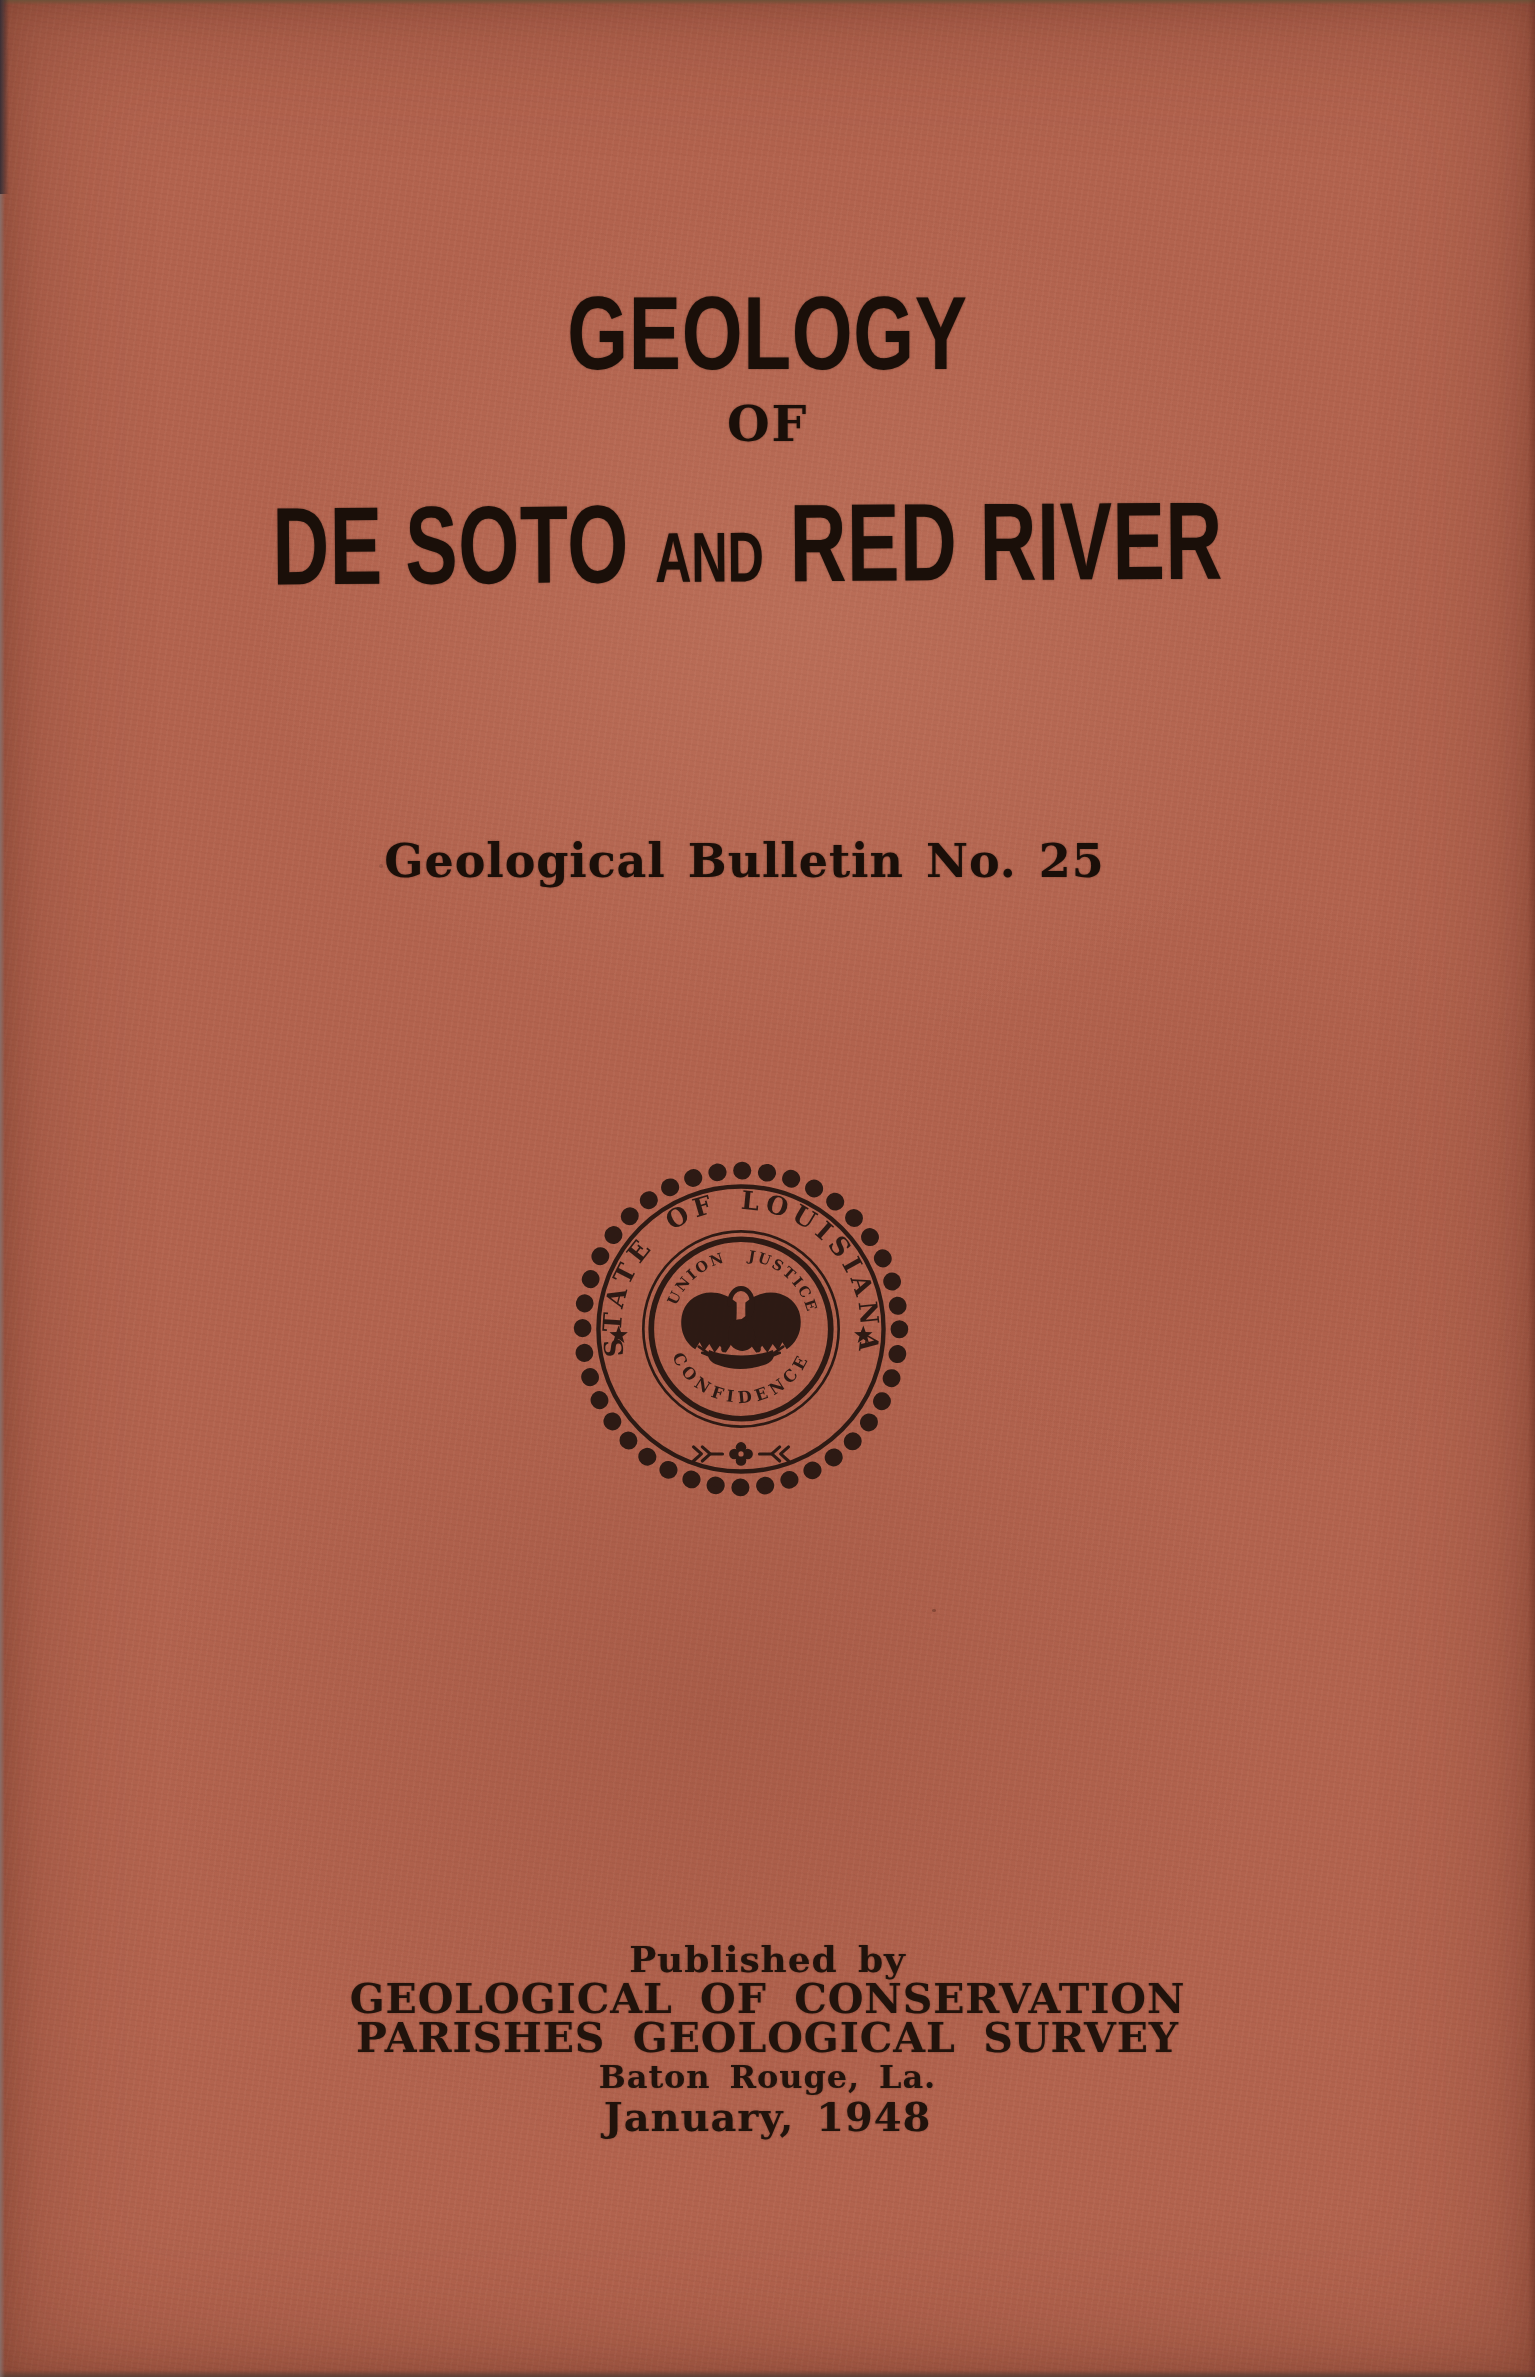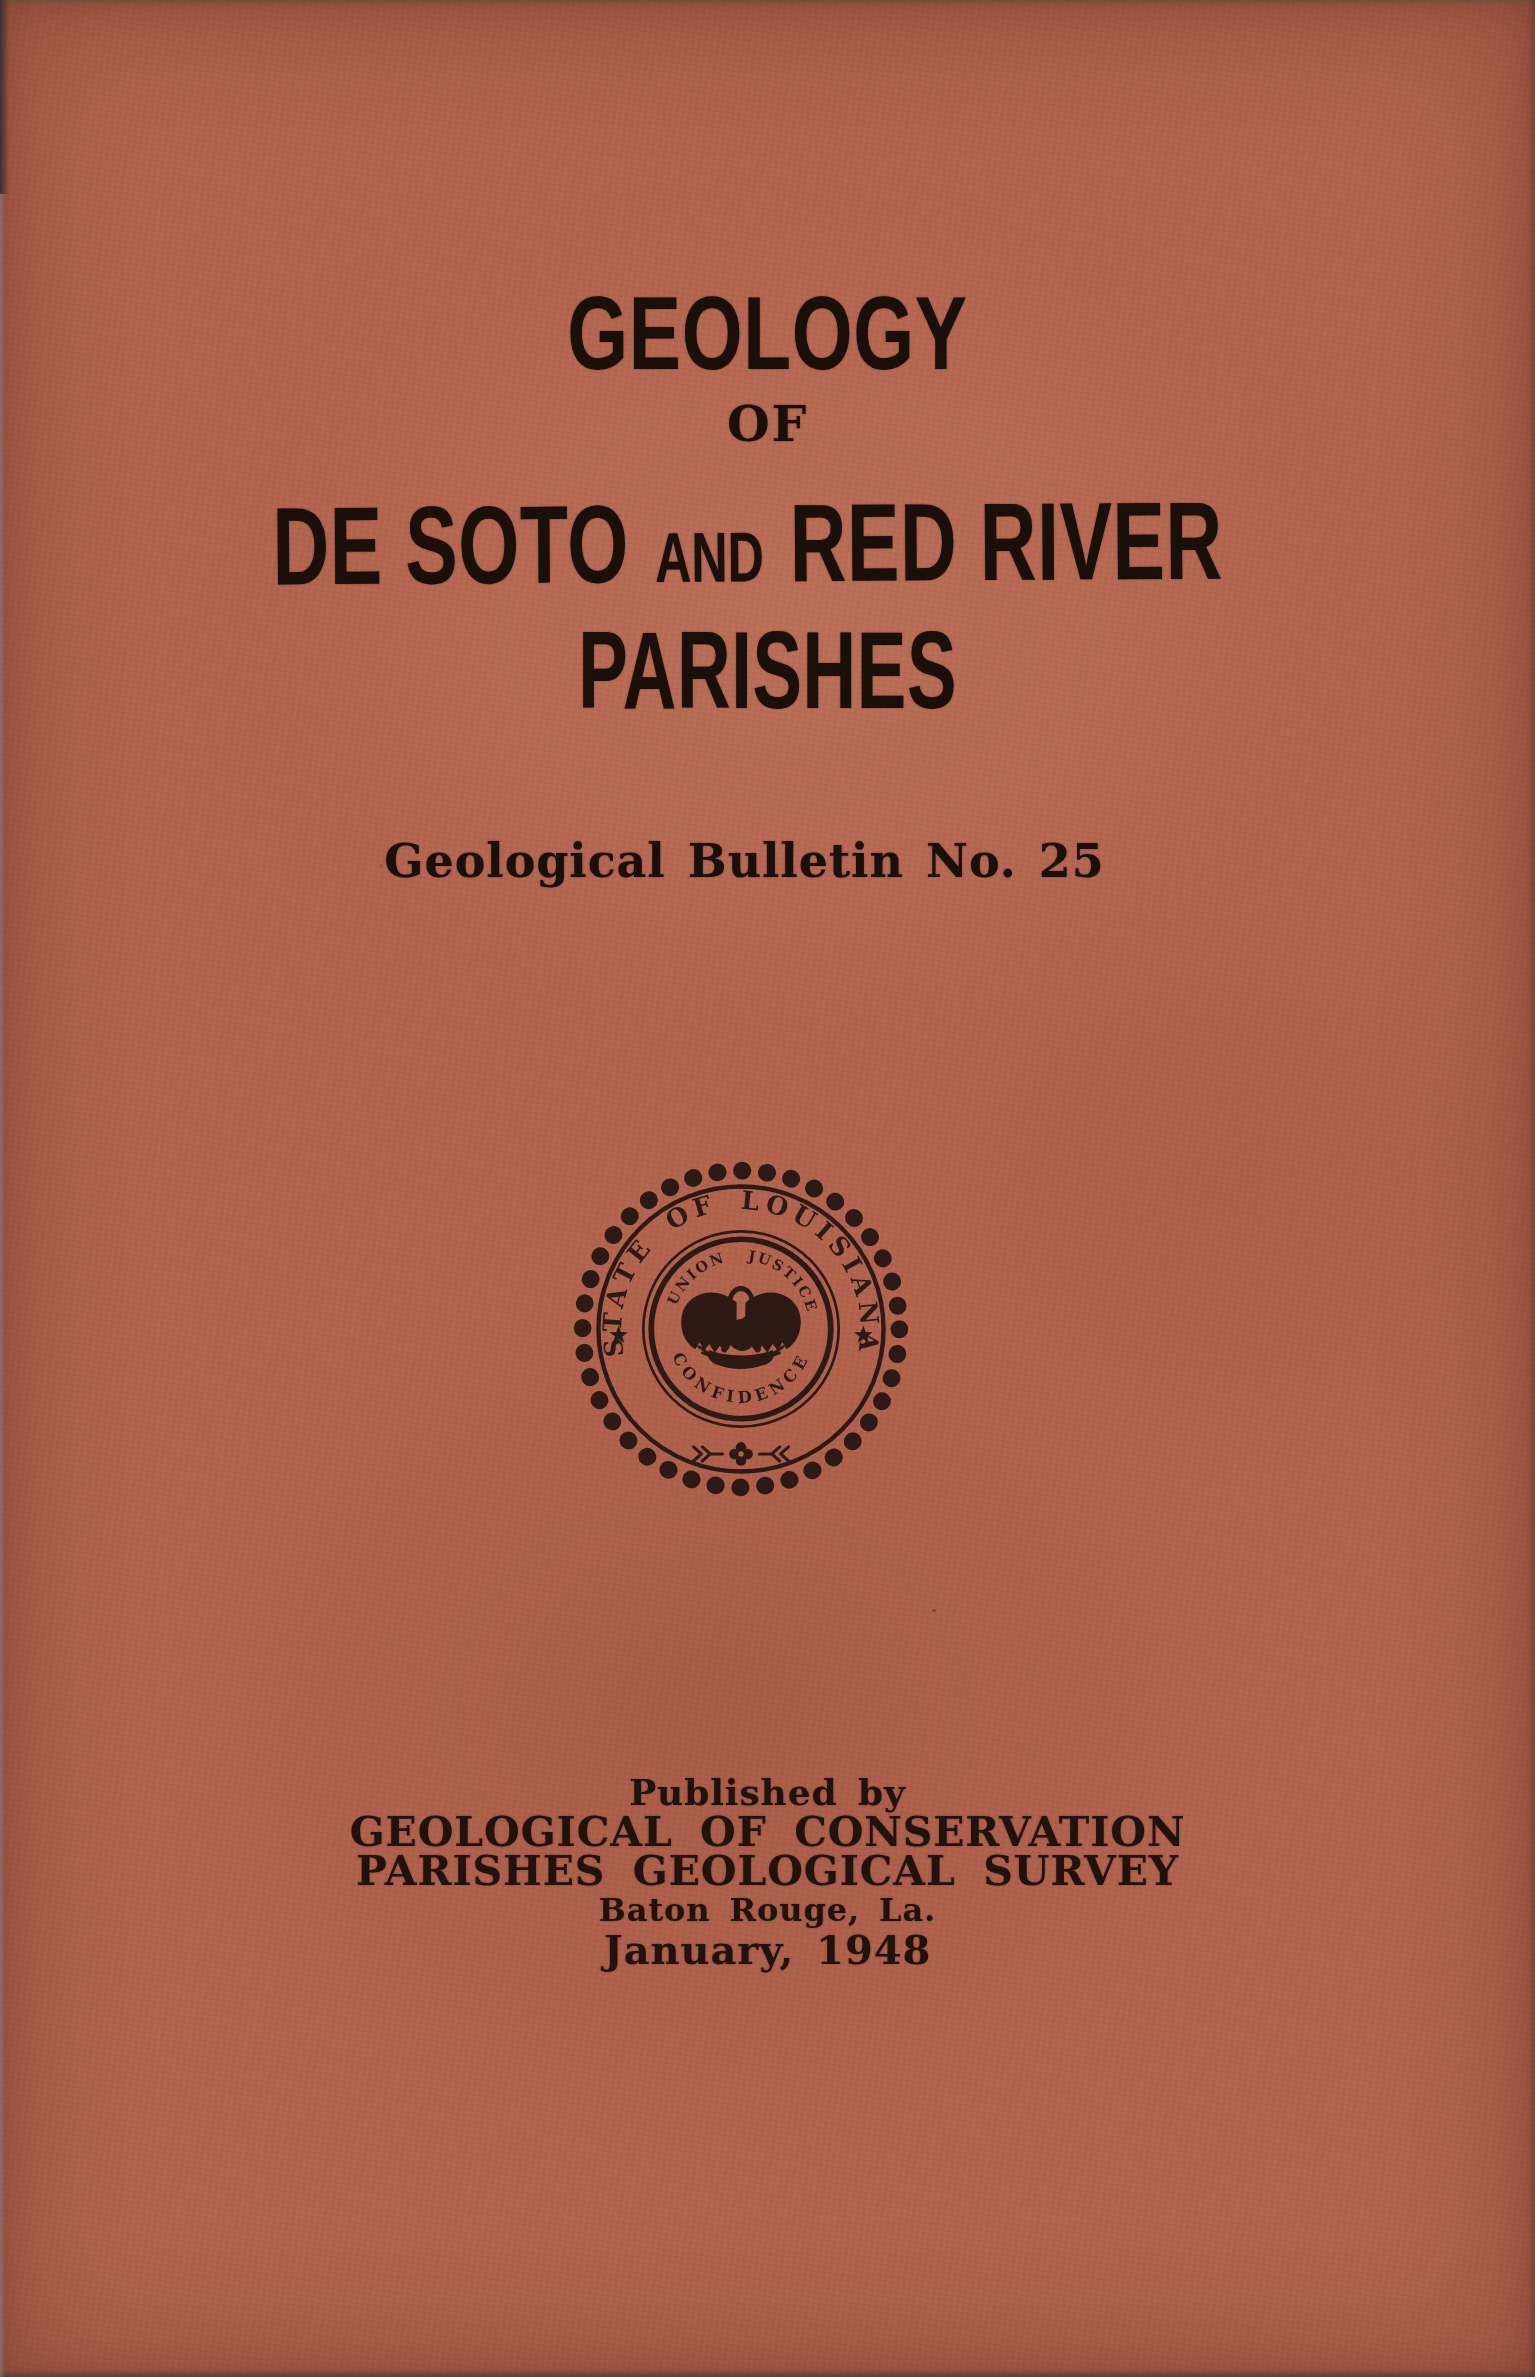--- a/index.html
+++ b/index.html
@@ -67,21 +67,21 @@
     opacity:.93;
     filter:blur(0.3px);
   }
   .seal text{
     font-family:"DejaVu Serif","Liberation Serif",serif;
     font-weight:700;
     fill:#241510;
   }
 
   .imprint{
-    top:1772px;
+    top:1939px;
     font-family:"DejaVu Serif","Liberation Serif",serif;
     font-weight:700;
     color:#21130c;
     text-shadow:0 0 1.8px rgba(30,16,8,.4);
   }
   .imprint div{white-space:nowrap;}
   .imp-1{font-size:36px;line-height:41px;letter-spacing:0.9px;word-spacing:7px;}
   .imp-2,.imp-3{font-size:41px;line-height:39px;letter-spacing:0.9px;word-spacing:12.3px;}
   .imp-4{font-size:32px;line-height:39px;letter-spacing:0.9px;word-spacing:7px;}
   .imp-5{font-size:40px;line-height:40px;letter-spacing:0.9px;word-spacing:7px;}
@@ -102,21 +102,20 @@
   <div class="edge left"></div>
   <div class="edge right"></div>
   <div class="edge corner-tl"></div>
 
   <div class="center t-of">OF</div>
 
   <div class="center title-line t-geology"><span class="squeeze">GEOLOGY</span></div>
 
   <div class="center title-line t-line2"><span class="squeeze"><span>DE SOTO</span><span class="gap"></span><span class="and">AND</span><span class="gap"></span><span>RED RIVER</span></span></div>
 
-  <div class="center title-line t-parishes"><span class="squeeze">PARISHES</span></div>
 
   <div class="center t-bulletin">Geological Bulletin No. 25</div>
 
   <svg class="seal" viewBox="-200 -200 400 400" xmlns="http://www.w3.org/2000/svg">
     <defs>
       <path id="arcOuter" d="M -132.5 30.6 A 136 136 0 1 1 132.5 30.6" fill="none"></path>
       <path id="arcMotto" d="M -78 0 A 78 78 0 0 1 78 0" fill="none"></path>
       <path id="arcConf" d="M -76 35.5 A 84 84 0 0 0 76 35.5" fill="none"></path>
       <path id="star5" d="M0,-11 L2.65,-3.64 L10.46,-3.4 L4.28,1.39 L6.47,8.9 L0,4.5 L-6.47,8.9 L-4.28,1.39 L-10.46,-3.4 L-2.65,-3.64 Z" fill="#241510"></path>
       <path id="wingL" d="M -5 -30 C -28 -50 -58 -42 -66 -20 C -71 -4 -66 14 -52 23 L -47 15 L -42 25 L -36 17 L -30 27 L -24 19 L -18 27 C -9 18 -4 4 -5 -30 Z" fill="#241510"></path>

